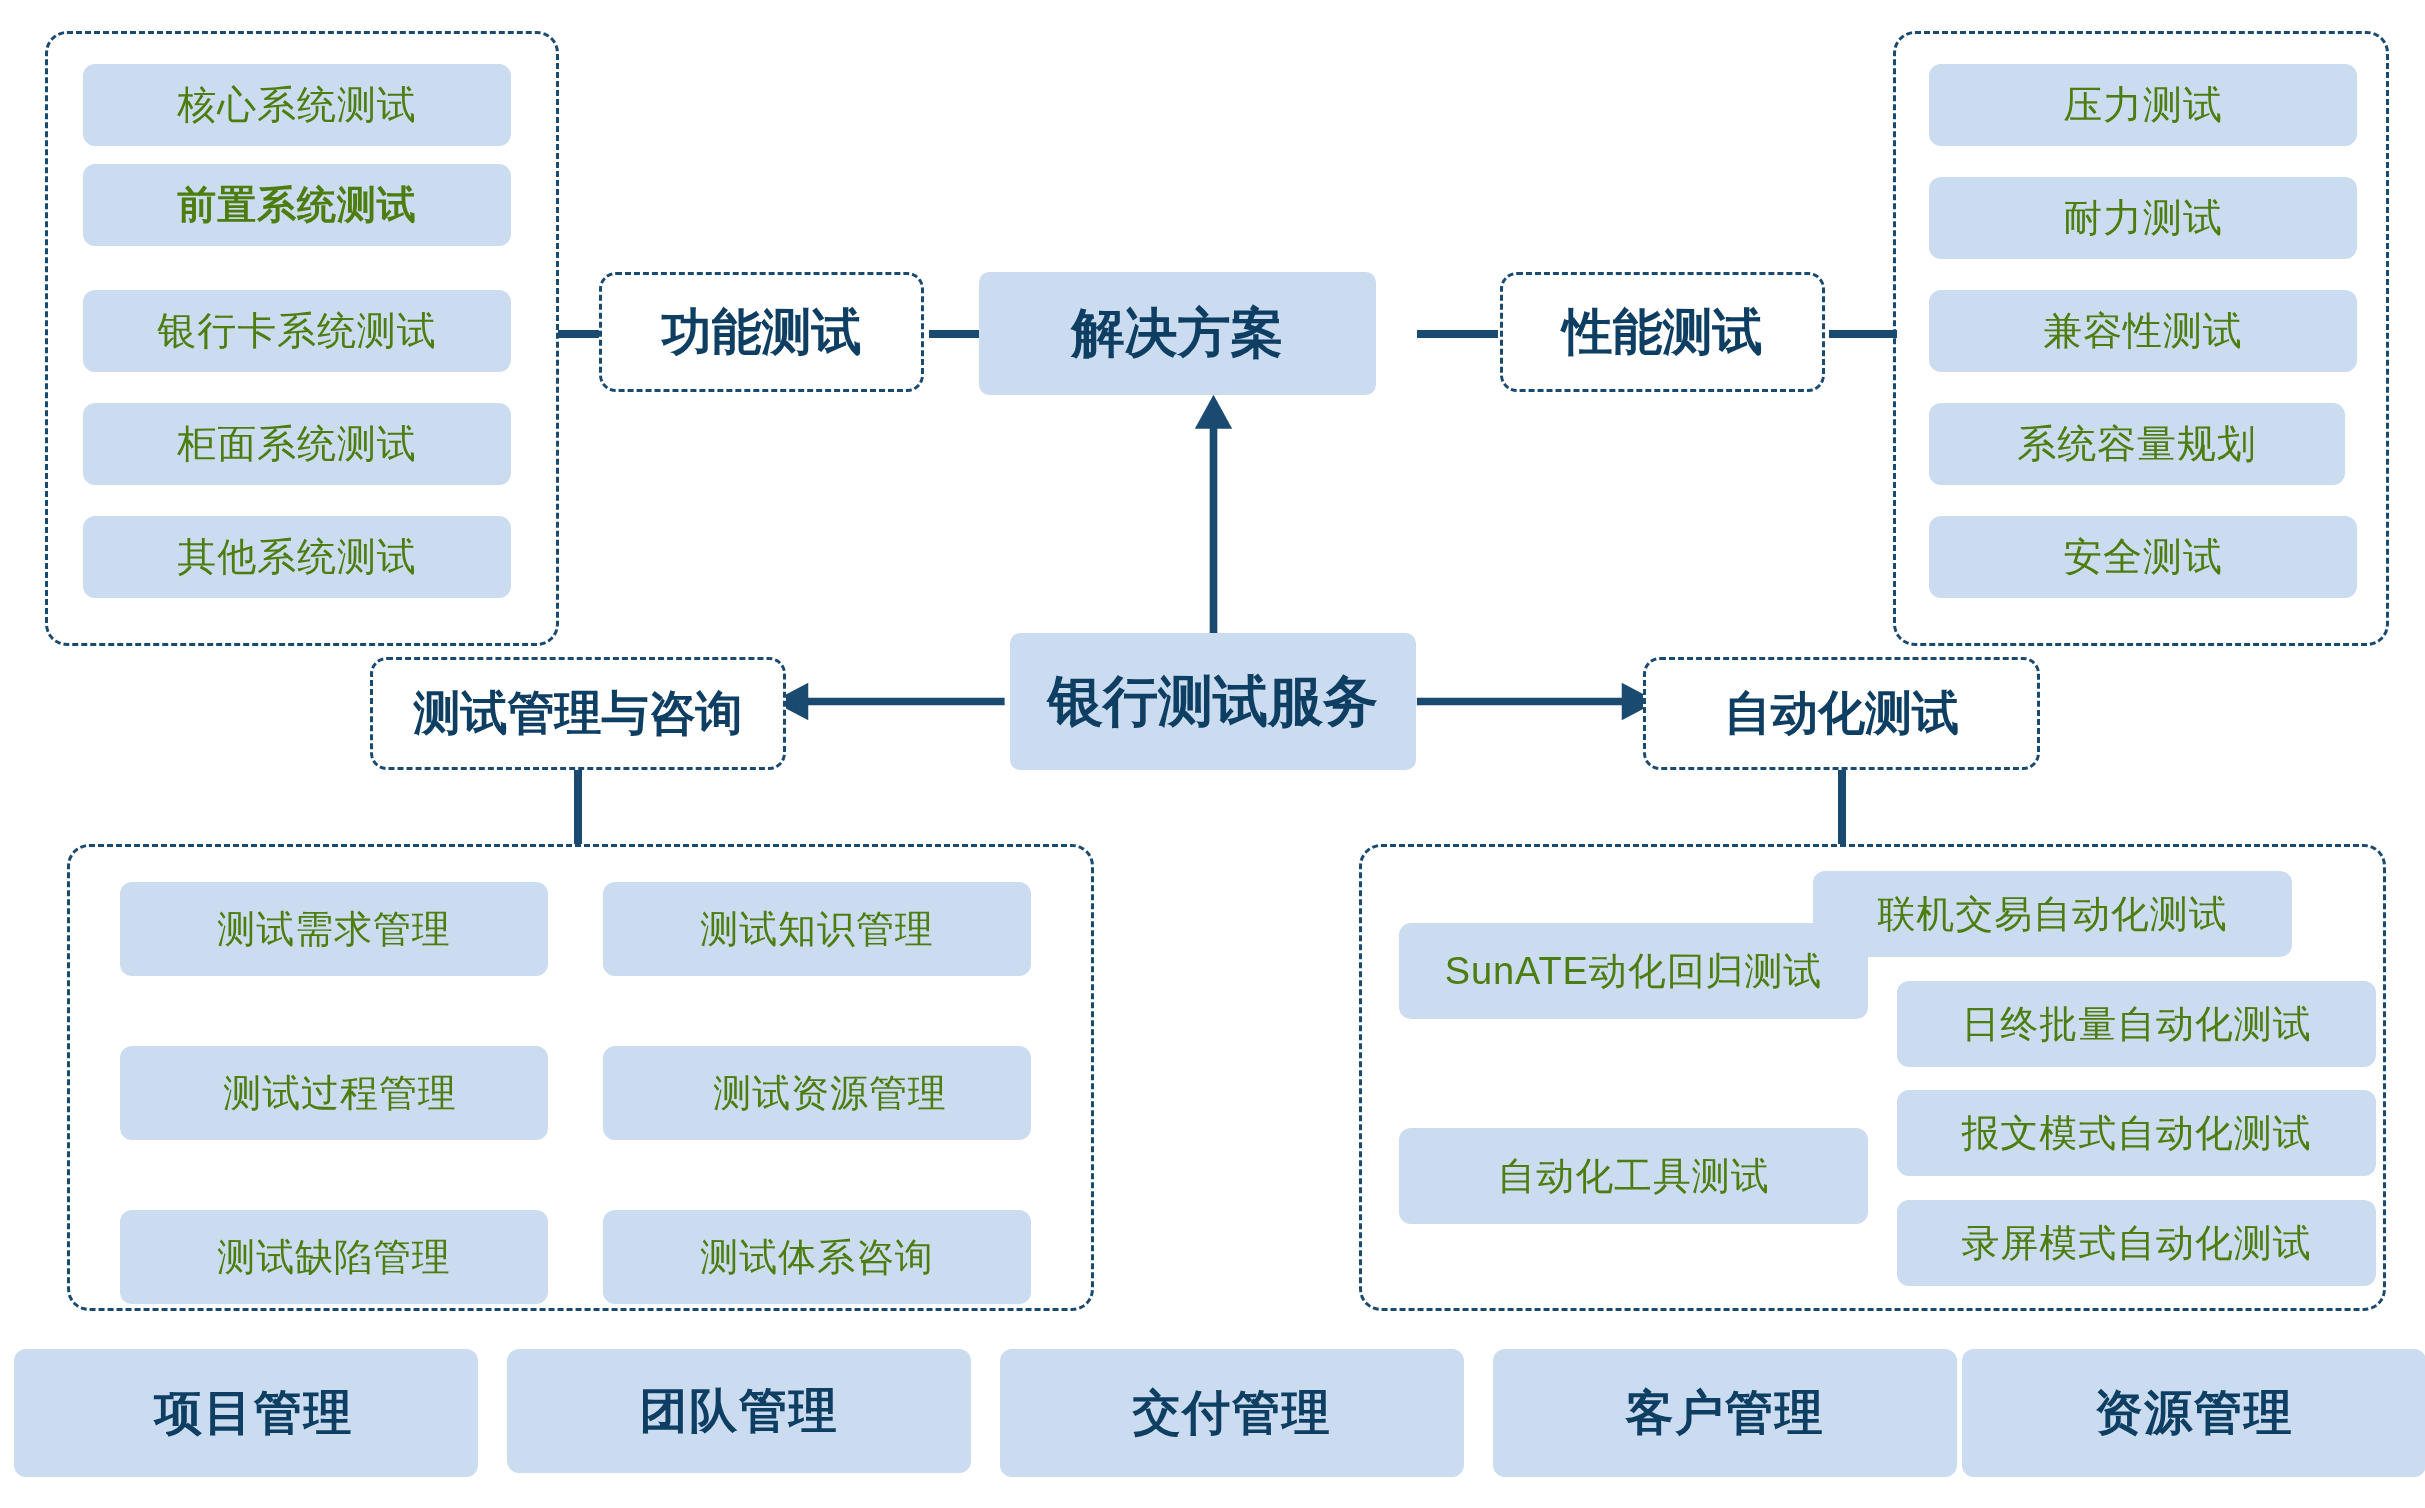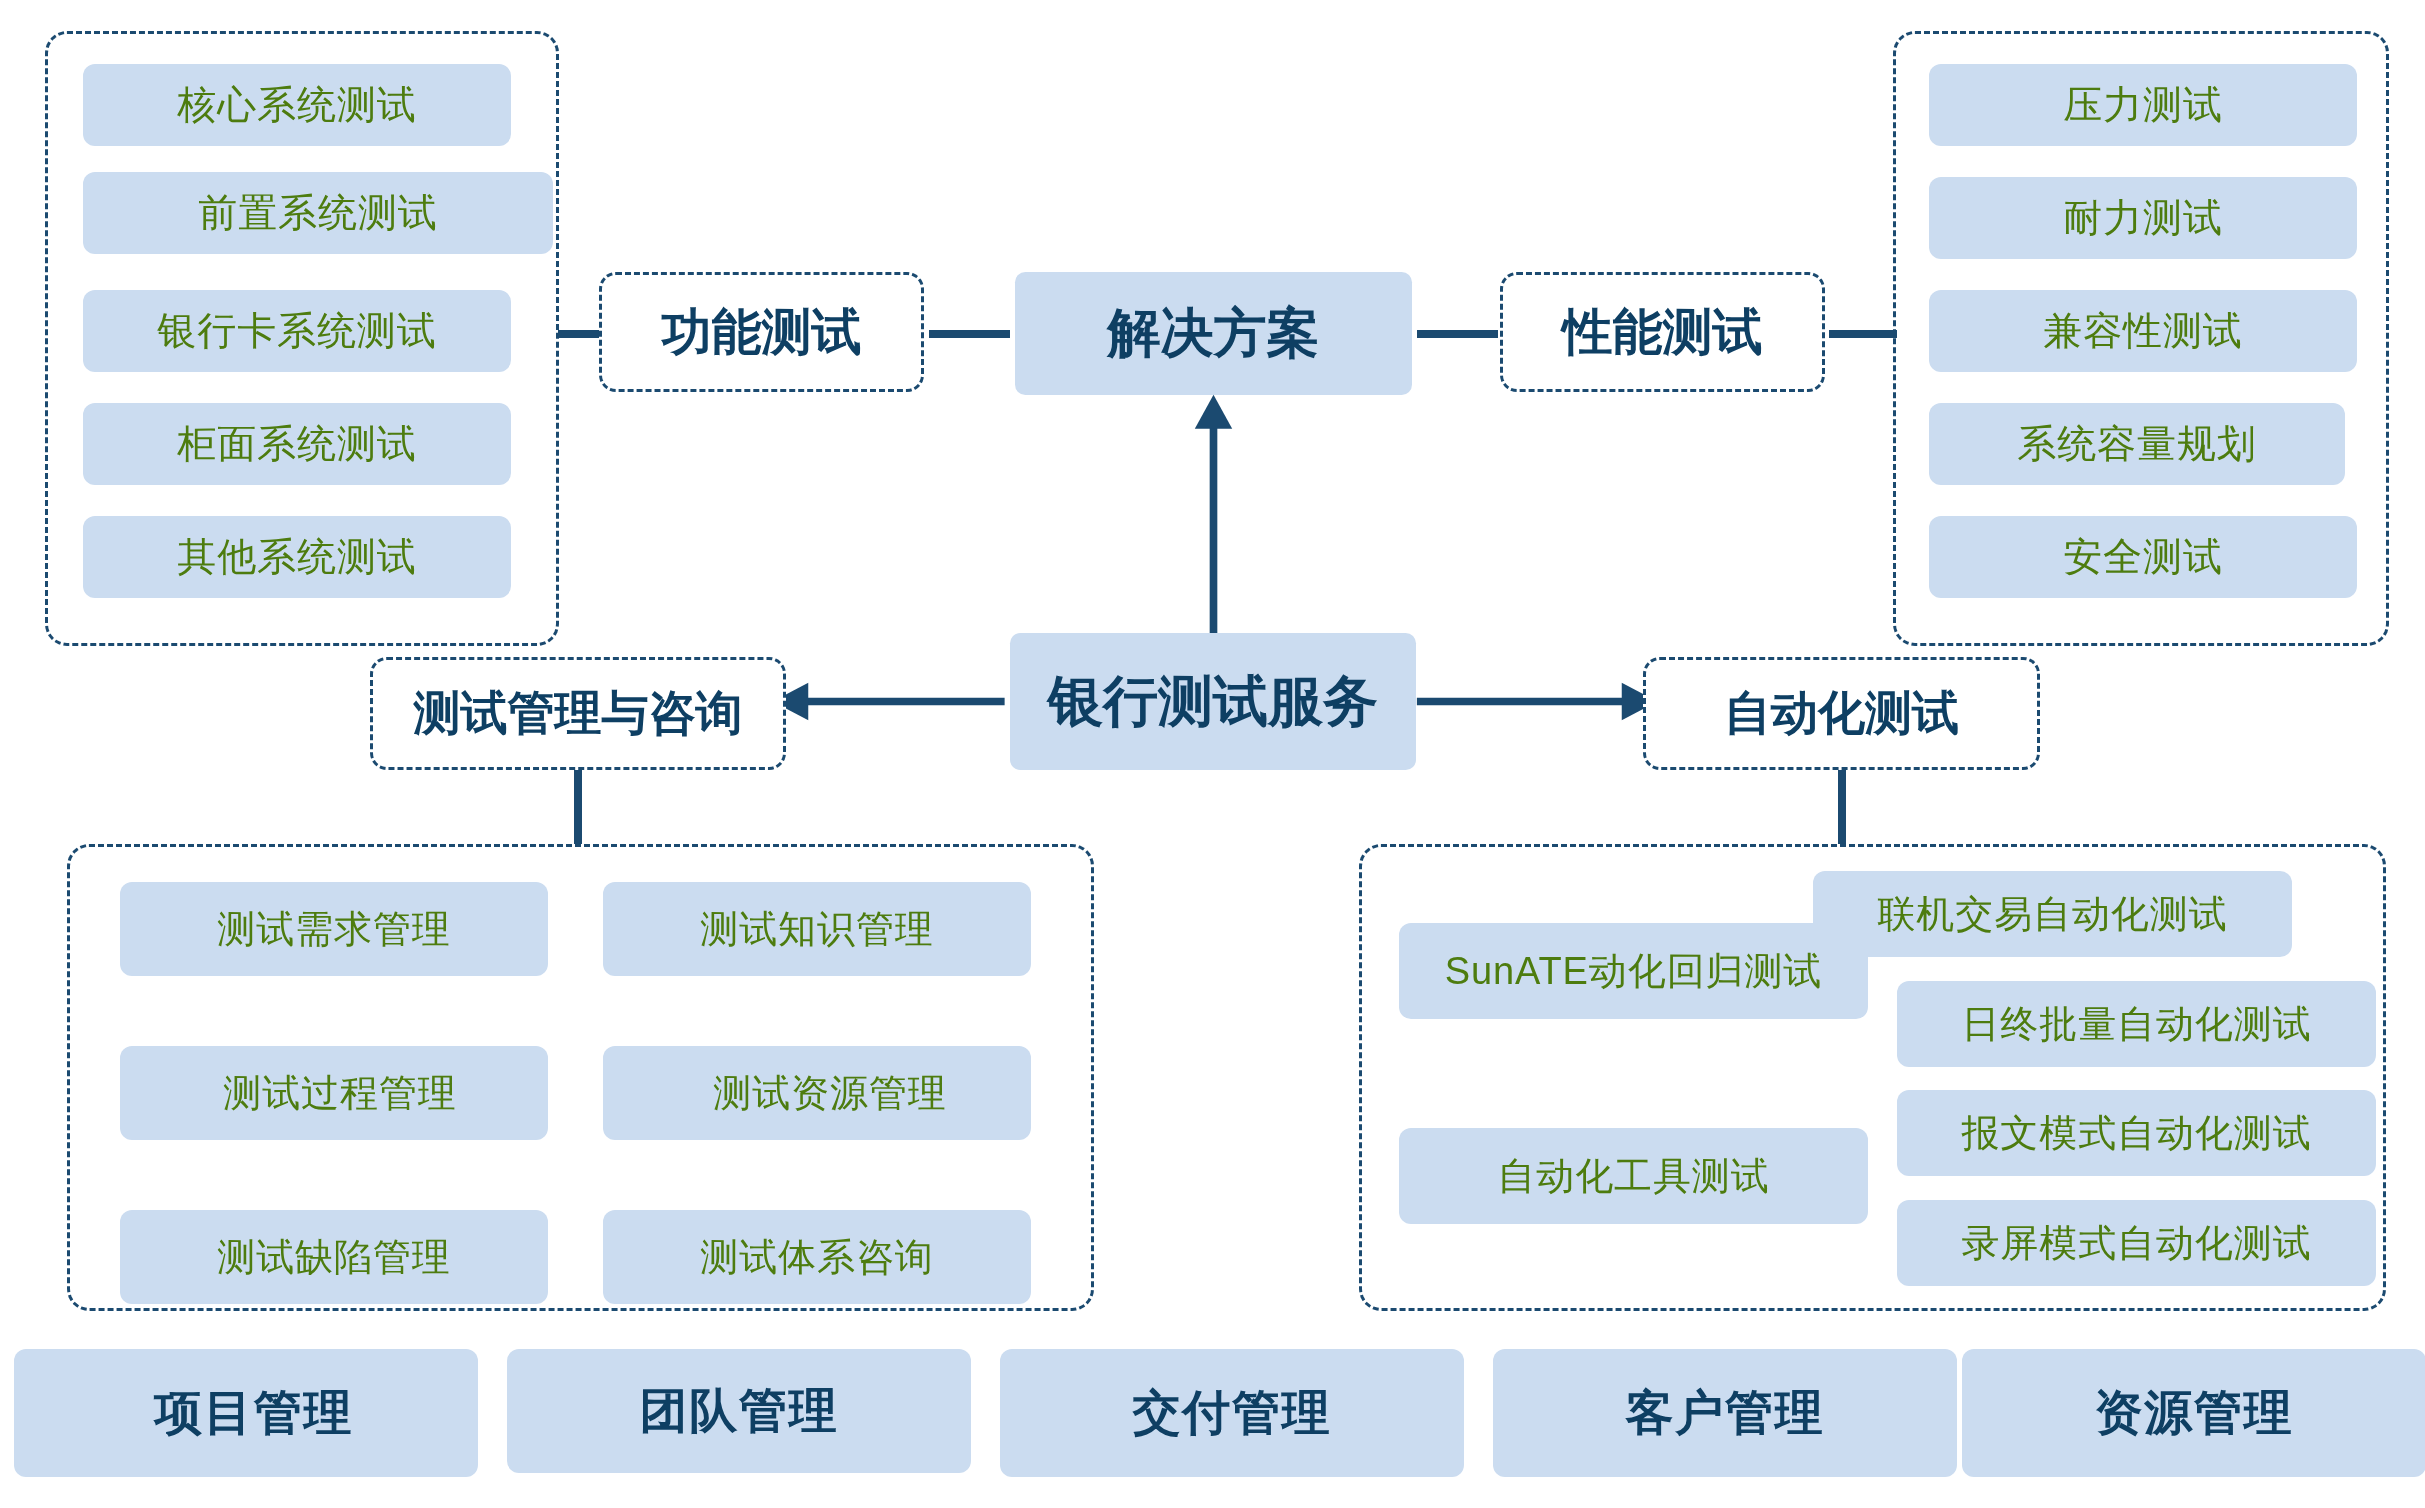--- a/index.html
+++ b/index.html
@@ -76,32 +76,32 @@
   .arrow-svg{position:absolute;overflow:visible;}
 </style>
 </head>
 <body>
 
 <div class="canvas">
 
   <div class="group" style="left:45px;top:31px;width:514px;height:615px;"></div>
 
   <div class="chip" style="left:83px;top:64px;width:428px;height:82px;">核心系统测试</div>
-  <div class="chip" style="left:83px;top:172px;width:470px;height:82px;">前置系统测试</div>
+  <div class="chip" style="left:83px;top:164px;width:428px;height:82px;font-weight:bold;">前置系统测试</div>
   <div class="chip" style="left:83px;top:290px;width:428px;height:82px;">银行卡系统测试</div>
   <div class="chip" style="left:83px;top:403px;width:428px;height:82px;">柜面系统测试</div>
   <div class="chip" style="left:83px;top:516px;width:428px;height:82px;">其他系统测试</div>
 
   <div class="hline" style="left:558px;top:330px;width:68px;"></div>
 
   <div class="node-dashed" style="left:599px;top:272px;width:325px;height:120px;font-size:50px;">功能测试</div>
 
   <div class="hline" style="left:929px;top:330px;width:81px;"></div>
 
-  <div class="node-fill" style="left:1015px;top:272px;width:397px;height:123px;font-size:53px;">解决方案</div>
+  <div class="node-fill" style="left:979px;top:272px;width:397px;height:123px;font-size:53px;">解决方案</div>
 
   <div class="hline" style="left:1417px;top:330px;width:81px;"></div>
 
   <div class="node-dashed" style="left:1500px;top:272px;width:325px;height:120px;font-size:50px;">性能测试</div>
 
   <div class="hline" style="left:1829px;top:330px;width:68px;"></div>
 
   <div class="group" style="left:1893px;top:31px;width:496px;height:615px;"></div>
 
   <div class="chip" style="left:1929px;top:64px;width:428px;height:82px;">压力测试</div>

